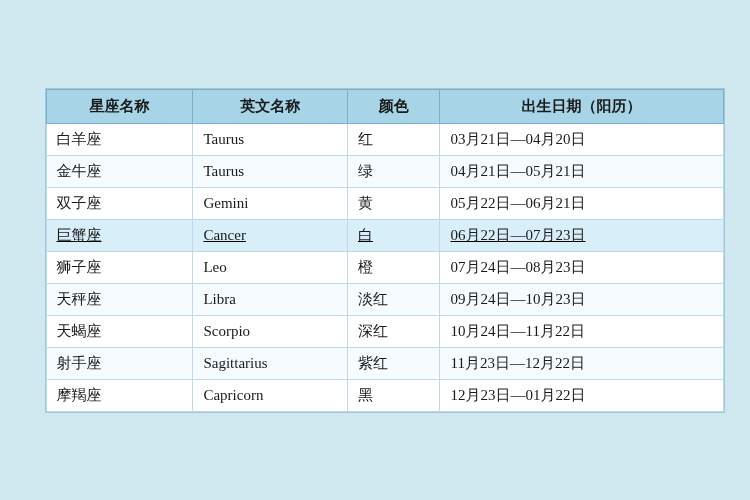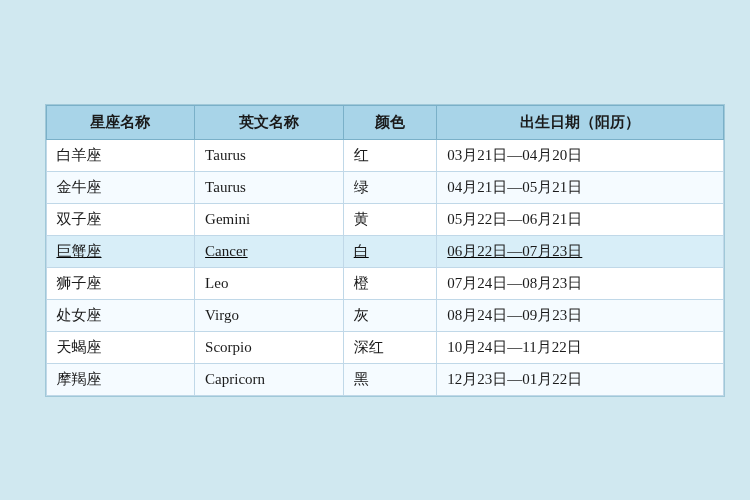--- a/index.html
+++ b/index.html
@@ -103,30 +103,36 @@
           <td>白</td>
           <td>06月22日—07月23日</td>
         </tr>
         <tr>
           <td>狮子座</td>
           <td>Leo</td>
           <td>橙</td>
           <td>07月24日—08月23日</td>
         </tr>
         <tr>
-          <td>处女座</td>
-          <td>Virgo</td>
-          <td>灰</td>
-          <td>08月24日—09月23日</td>
+          <td>天秤座</td>
+          <td>Libra</td>
+          <td>淡红</td>
+          <td>09月24日—10月23日</td>
         </tr>
         <tr>
           <td>天蝎座</td>
           <td>Scorpio</td>
           <td>深红</td>
           <td>10月24日—11月22日</td>
+        </tr>
+        <tr>
+          <td>射手座</td>
+          <td>Sagittarius</td>
+          <td>紫红</td>
+          <td>11月23日—12月22日</td>
         </tr>
         <tr>
           <td>摩羯座</td>
           <td>Capricorn</td>
           <td>黑</td>
           <td>12月23日—01月22日</td>
         </tr>
       </tbody>
   </table>
 </div>

